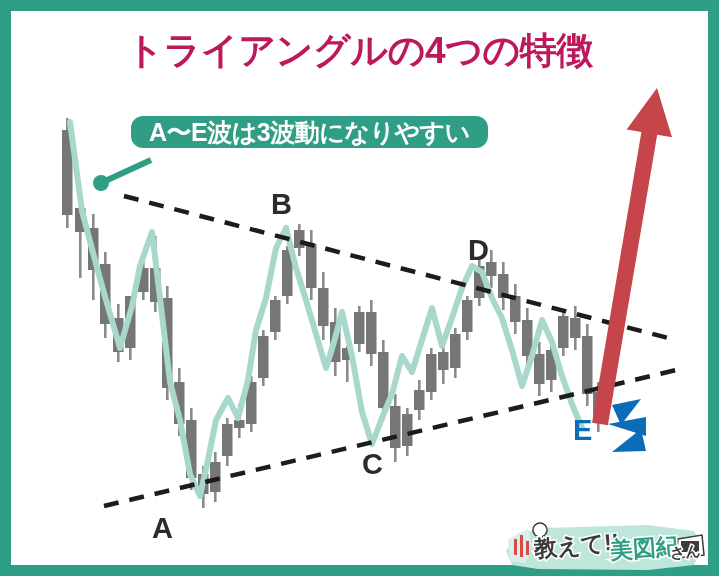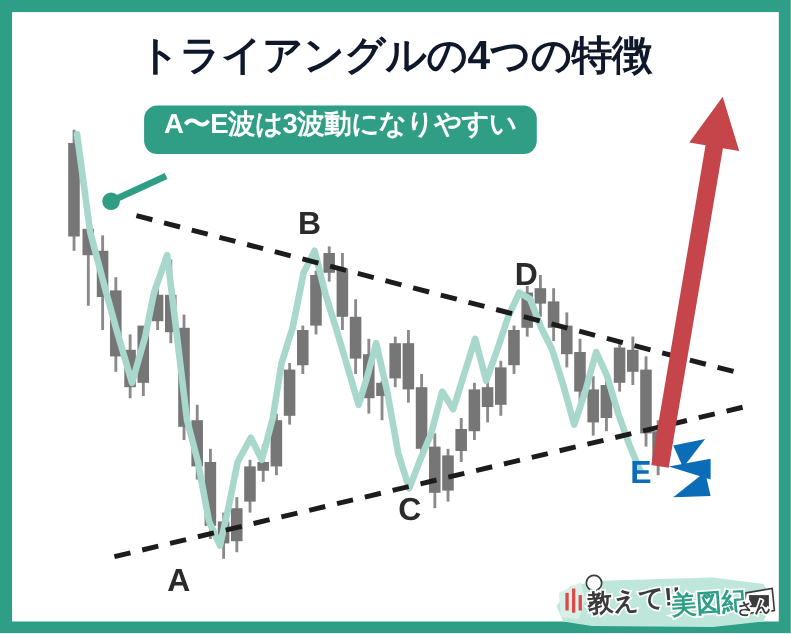--- a/index.html
+++ b/index.html
@@ -32,29 +32,29 @@
     width: 697px; height: 554px;
     background: #ffffff;
   }
   .title {
     position: absolute;
     left: 0; top: 26px;
     width: 719px;
     text-align: center;
     font-size: 37px;
     font-weight: bold;
-    color: #0f172a;
+    color: #be185d;
     letter-spacing: -0.5px;
     white-space: nowrap;
   }
   
   .callout {
     position: absolute;
-    left: 131px; top: 96px;
-    height: 44px;
+    left: 131px; top: 116px;
+    height: 32px;
     background: #2f9e84;
     border-radius: 12px;
     display: flex;
     padding: 0 18px;
     box-sizing: border-box;
   }
   .callout-text {
     color: #ffffff;
     font-size: 25px;
     font-weight: bold;

